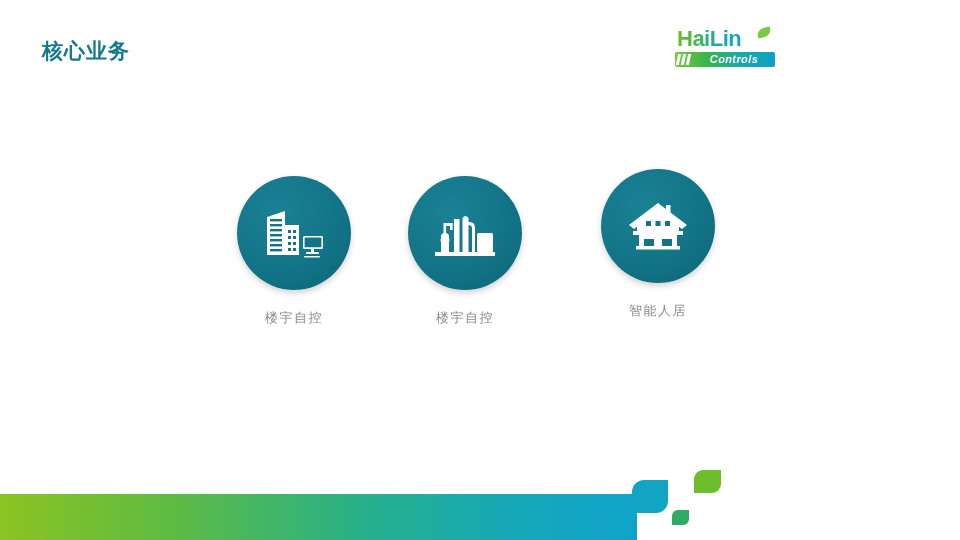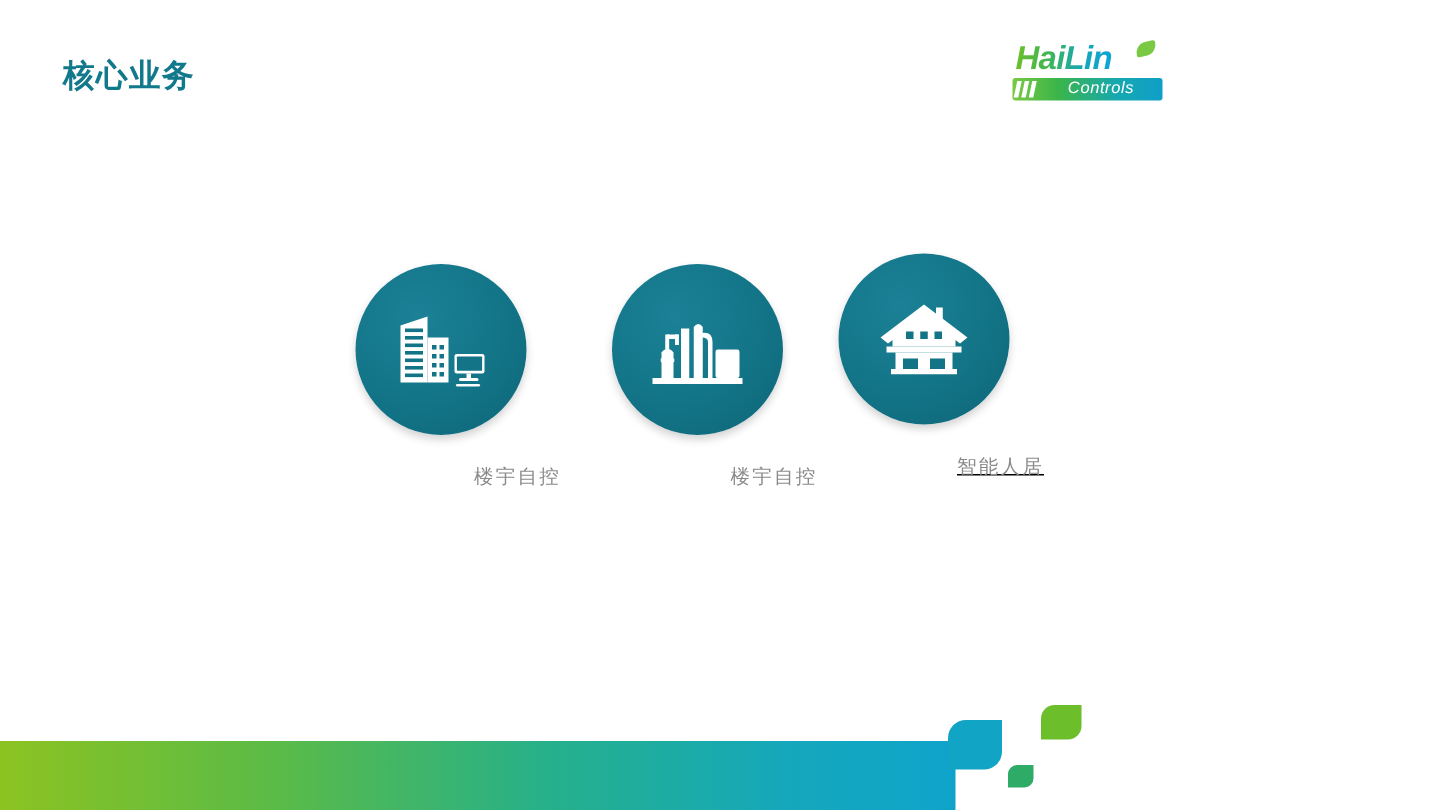--- a/index.html
+++ b/index.html
@@ -40,21 +40,20 @@
     right: 27px;
     top: 28px;
     width: 104px;
     height: 42px;
   }
   #logo-wordmark {
     position: absolute;
     left: 4px;
     top: 0px;
     font-size: 22px;
-    font-style: italic;
     font-weight: bold;
     letter-spacing: -0.5px;
     line-height: 22px;
     background: linear-gradient(90deg, #6cbf2a 0%, #43b64f 32%, #14a6b8 70%, #0fa3d6 100%);
     -webkit-background-clip: text;
     background-clip: text;
     color: transparent;
     -webkit-text-fill-color: transparent;
     white-space: nowrap;
   }
@@ -92,40 +91,40 @@
     transform: skewX(-12deg);
   }
   #logo-sub {
     position: absolute;
     left: 22px;
     top: 24px;
     width: 78px;
     height: 15px;
     line-height: 15px;
     font-size: 11px;
-    font-weight: normal;
+    font-weight: bold;
     font-style: italic;
     letter-spacing: 0.4px;
     color: #ffffff;
     text-align: center;
     white-space: nowrap;
   }
 
   
   #cards {
     position: absolute;
     left: 0;
     top: 176px;
     width: 960px;
     height: 160px;
   }
   .card {
     position: absolute;
     width: 160px;
-    text-align: right;
+    text-align: center;
   }
   .circle {
     position: relative;
     width: 114px;
     height: 114px;
     margin: 0 auto;
     border-radius: 50%;
     background:
       radial-gradient(circle at 36% 30%, #1b8196 0%, #137487 55%, #0d6577 100%);
     box-shadow: 0 3px 6px rgba(0,0,0,0.18);
@@ -137,21 +136,21 @@
   .card-label {
     margin-top: 21px;
     font-size: 13px;
     color: #8a8a8a;
     letter-spacing: 1.5px;
     line-height: 1;
     white-space: nowrap;
   }
   #card-0 { left: 214px; top: 0; }
   #card-1 { left: 385px; top: 0; }
-  #card-2 { left: 536px; top: -7px; text-decoration: underline; }
+  #card-2 { left: 578px; top: -7px; }
 
   
   #bottom-bar {
     position: absolute;
     left: 0;
     bottom: 0;
     width: 637px;
     height: 46px;
     background: linear-gradient(90deg, #8cc321 0%, #5cbb45 28%, #25b08c 58%, #15a8bb 82%, #0fa3cb 100%);
   }

